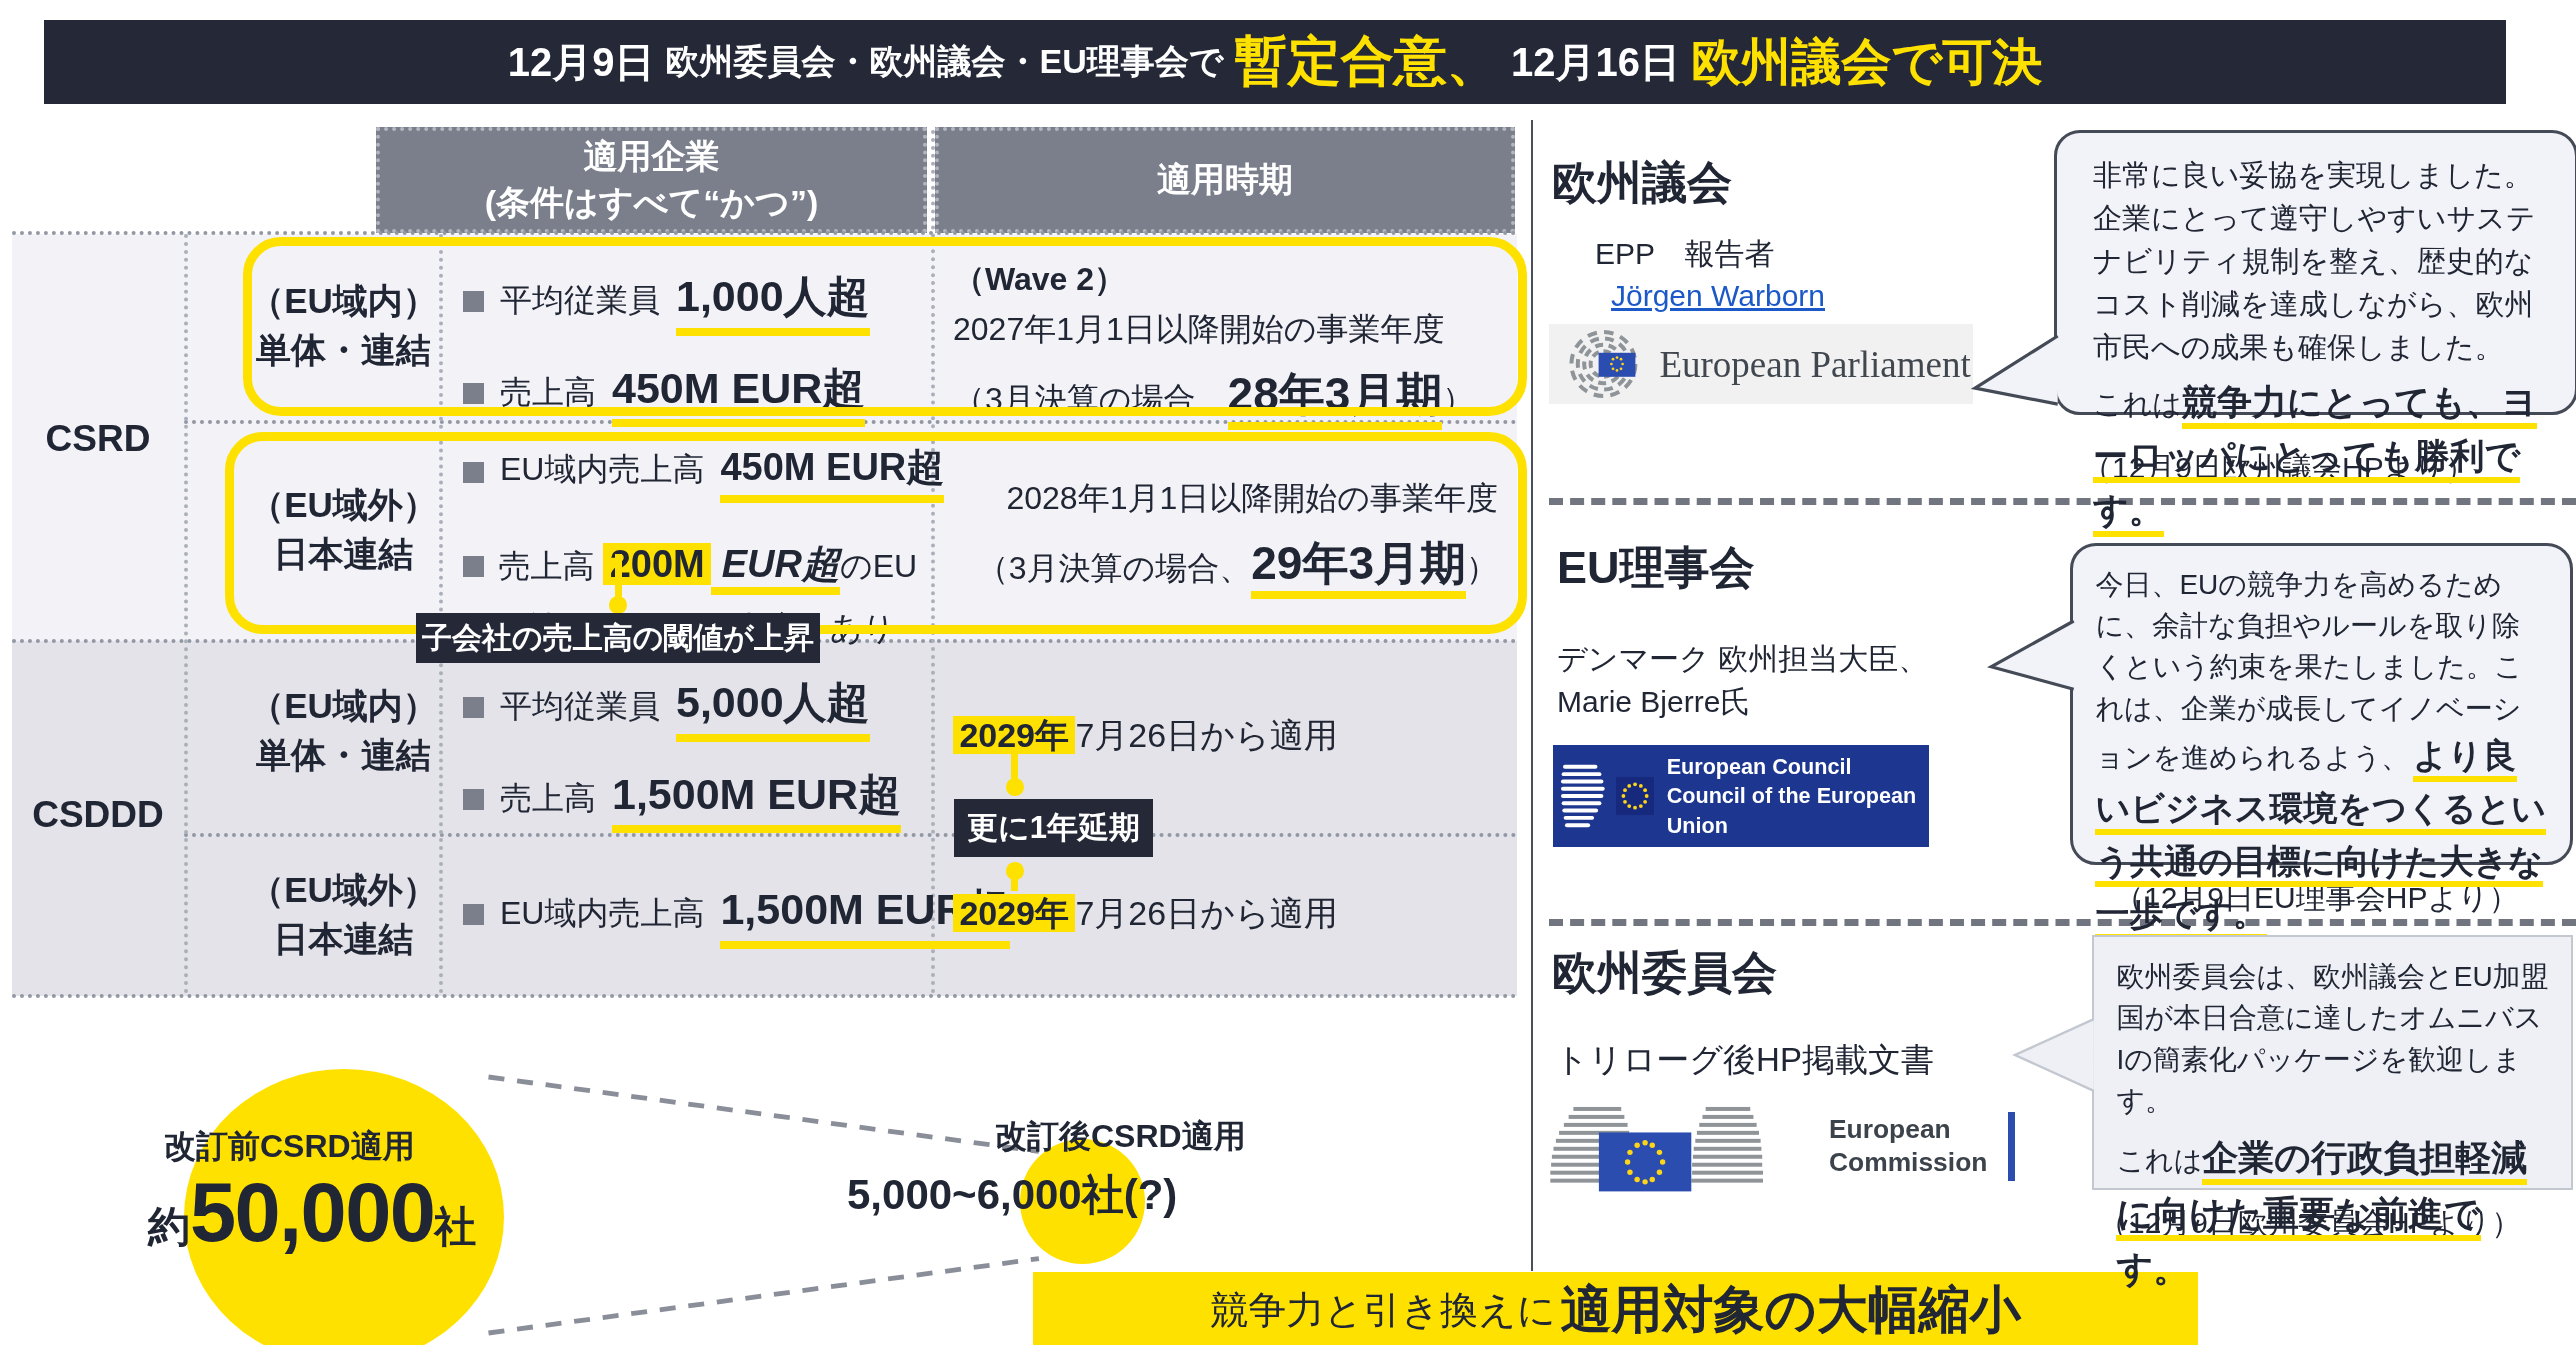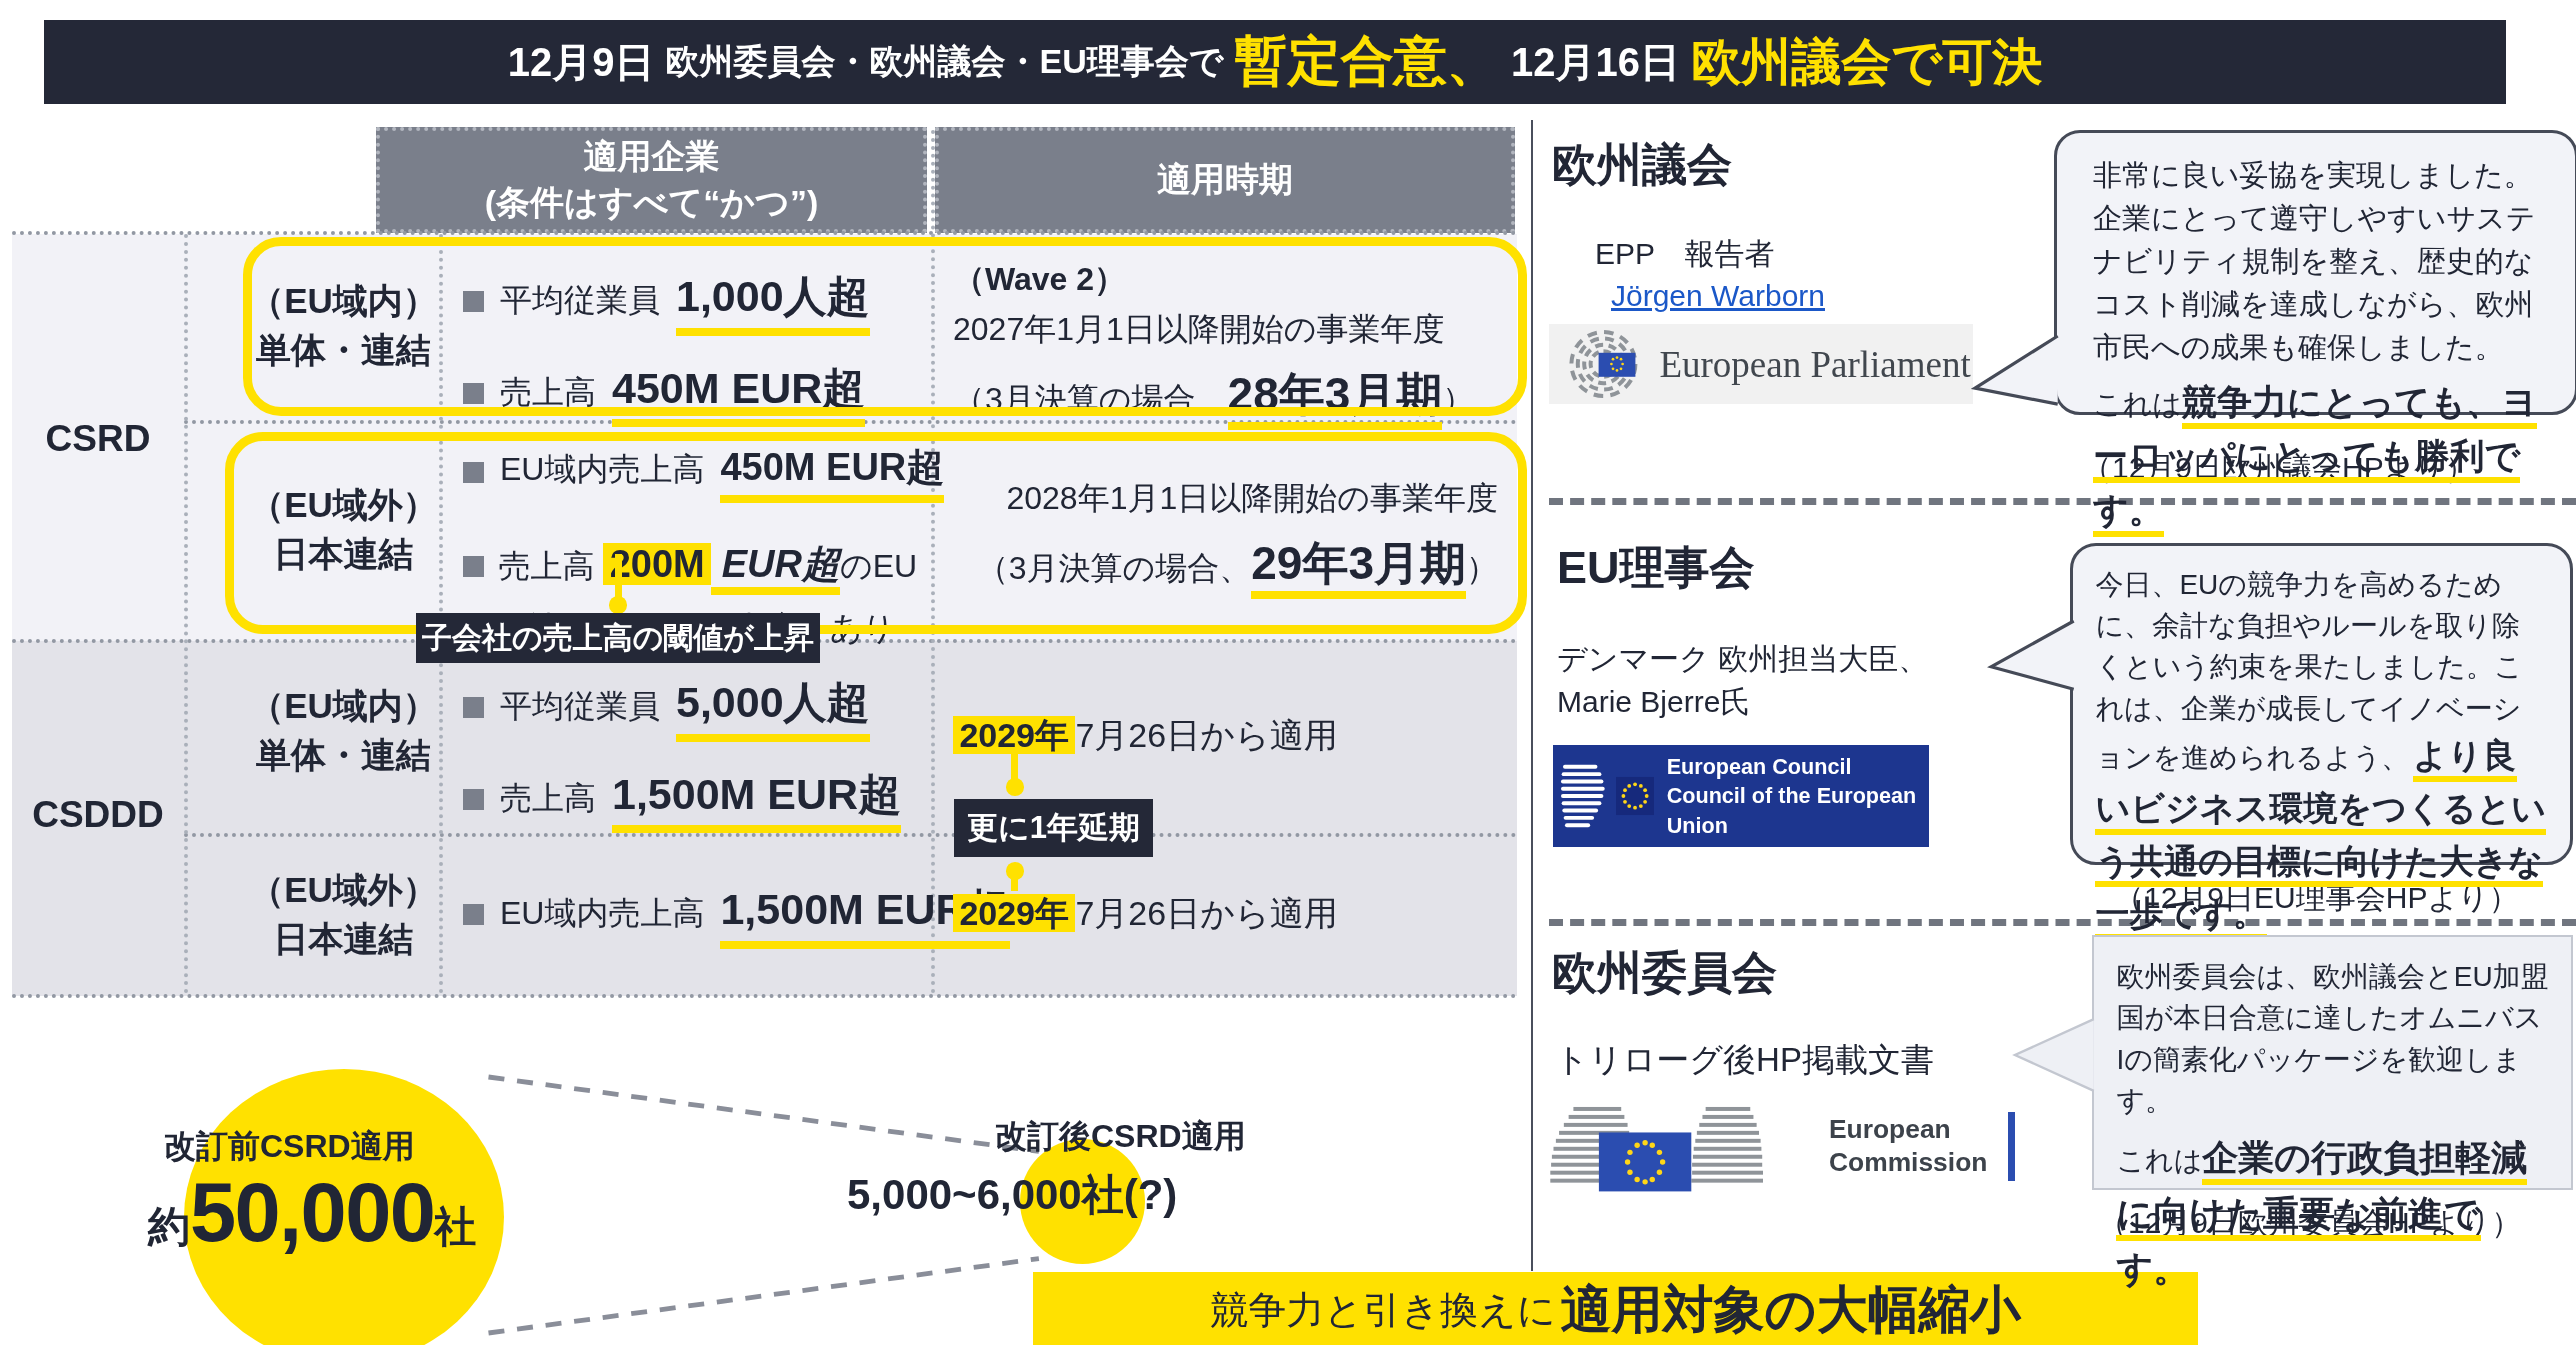--- a/index.html
+++ b/index.html
@@ -189,21 +189,21 @@
   <div class="abs biglabel" style="left:995px;top:1115px;">改訂後CSRD適用</div>
   <div class="abs" style="left:847px;top:1167px;font-size:42px;font-weight:bold;white-space:nowrap;">5,000~6,000社(?)</div>
 
   <div class="abs yellowbanner" style="left:1033px;top:1272px;width:1165px;height:76px;white-space:nowrap;">
     <span style="font-size:38px;font-weight:500;">競争力と引き換えに</span>
     <span style="font-size:51px;font-weight:bold;">適用対象の大幅縮小</span>
   </div>
 
   <div class="abs" style="left:1531px;top:120px;width:2.4px;height:1151px;background:#4a4f5c;"></div>
 
-  <div class="abs ptitle" style="left:1552px;top:135px;font-family:Liberation Serif, serif;">欧州議会</div>
+  <div class="abs ptitle" style="left:1552px;top:153px;font-family:Liberation Serif, serif;">欧州議会</div>
   <div class="abs psub" style="left:1595px;top:234px;">EPP　報告者</div>
   <a class="abs psub link" href="#" style="left:1611px;top:279px;">Jörgen Warborn</a>
   <div class="abs eplogo" style="left:1549px;top:324px;width:424px;height:80px;">
     <svg width="88" height="74" viewBox="0 0 110 92" style="margin-left:8px;">
       <g fill="none" stroke="#8f9499" stroke-width="5">
         <circle cx="58" cy="46" r="16" stroke-dasharray="9 6"></circle>
         <circle cx="58" cy="46" r="24" stroke-dasharray="10 7"></circle>
         <circle cx="58" cy="46" r="32" stroke-dasharray="11 8"></circle>
         <circle cx="58" cy="46" r="40" stroke-dasharray="12 9"></circle>
       </g>

